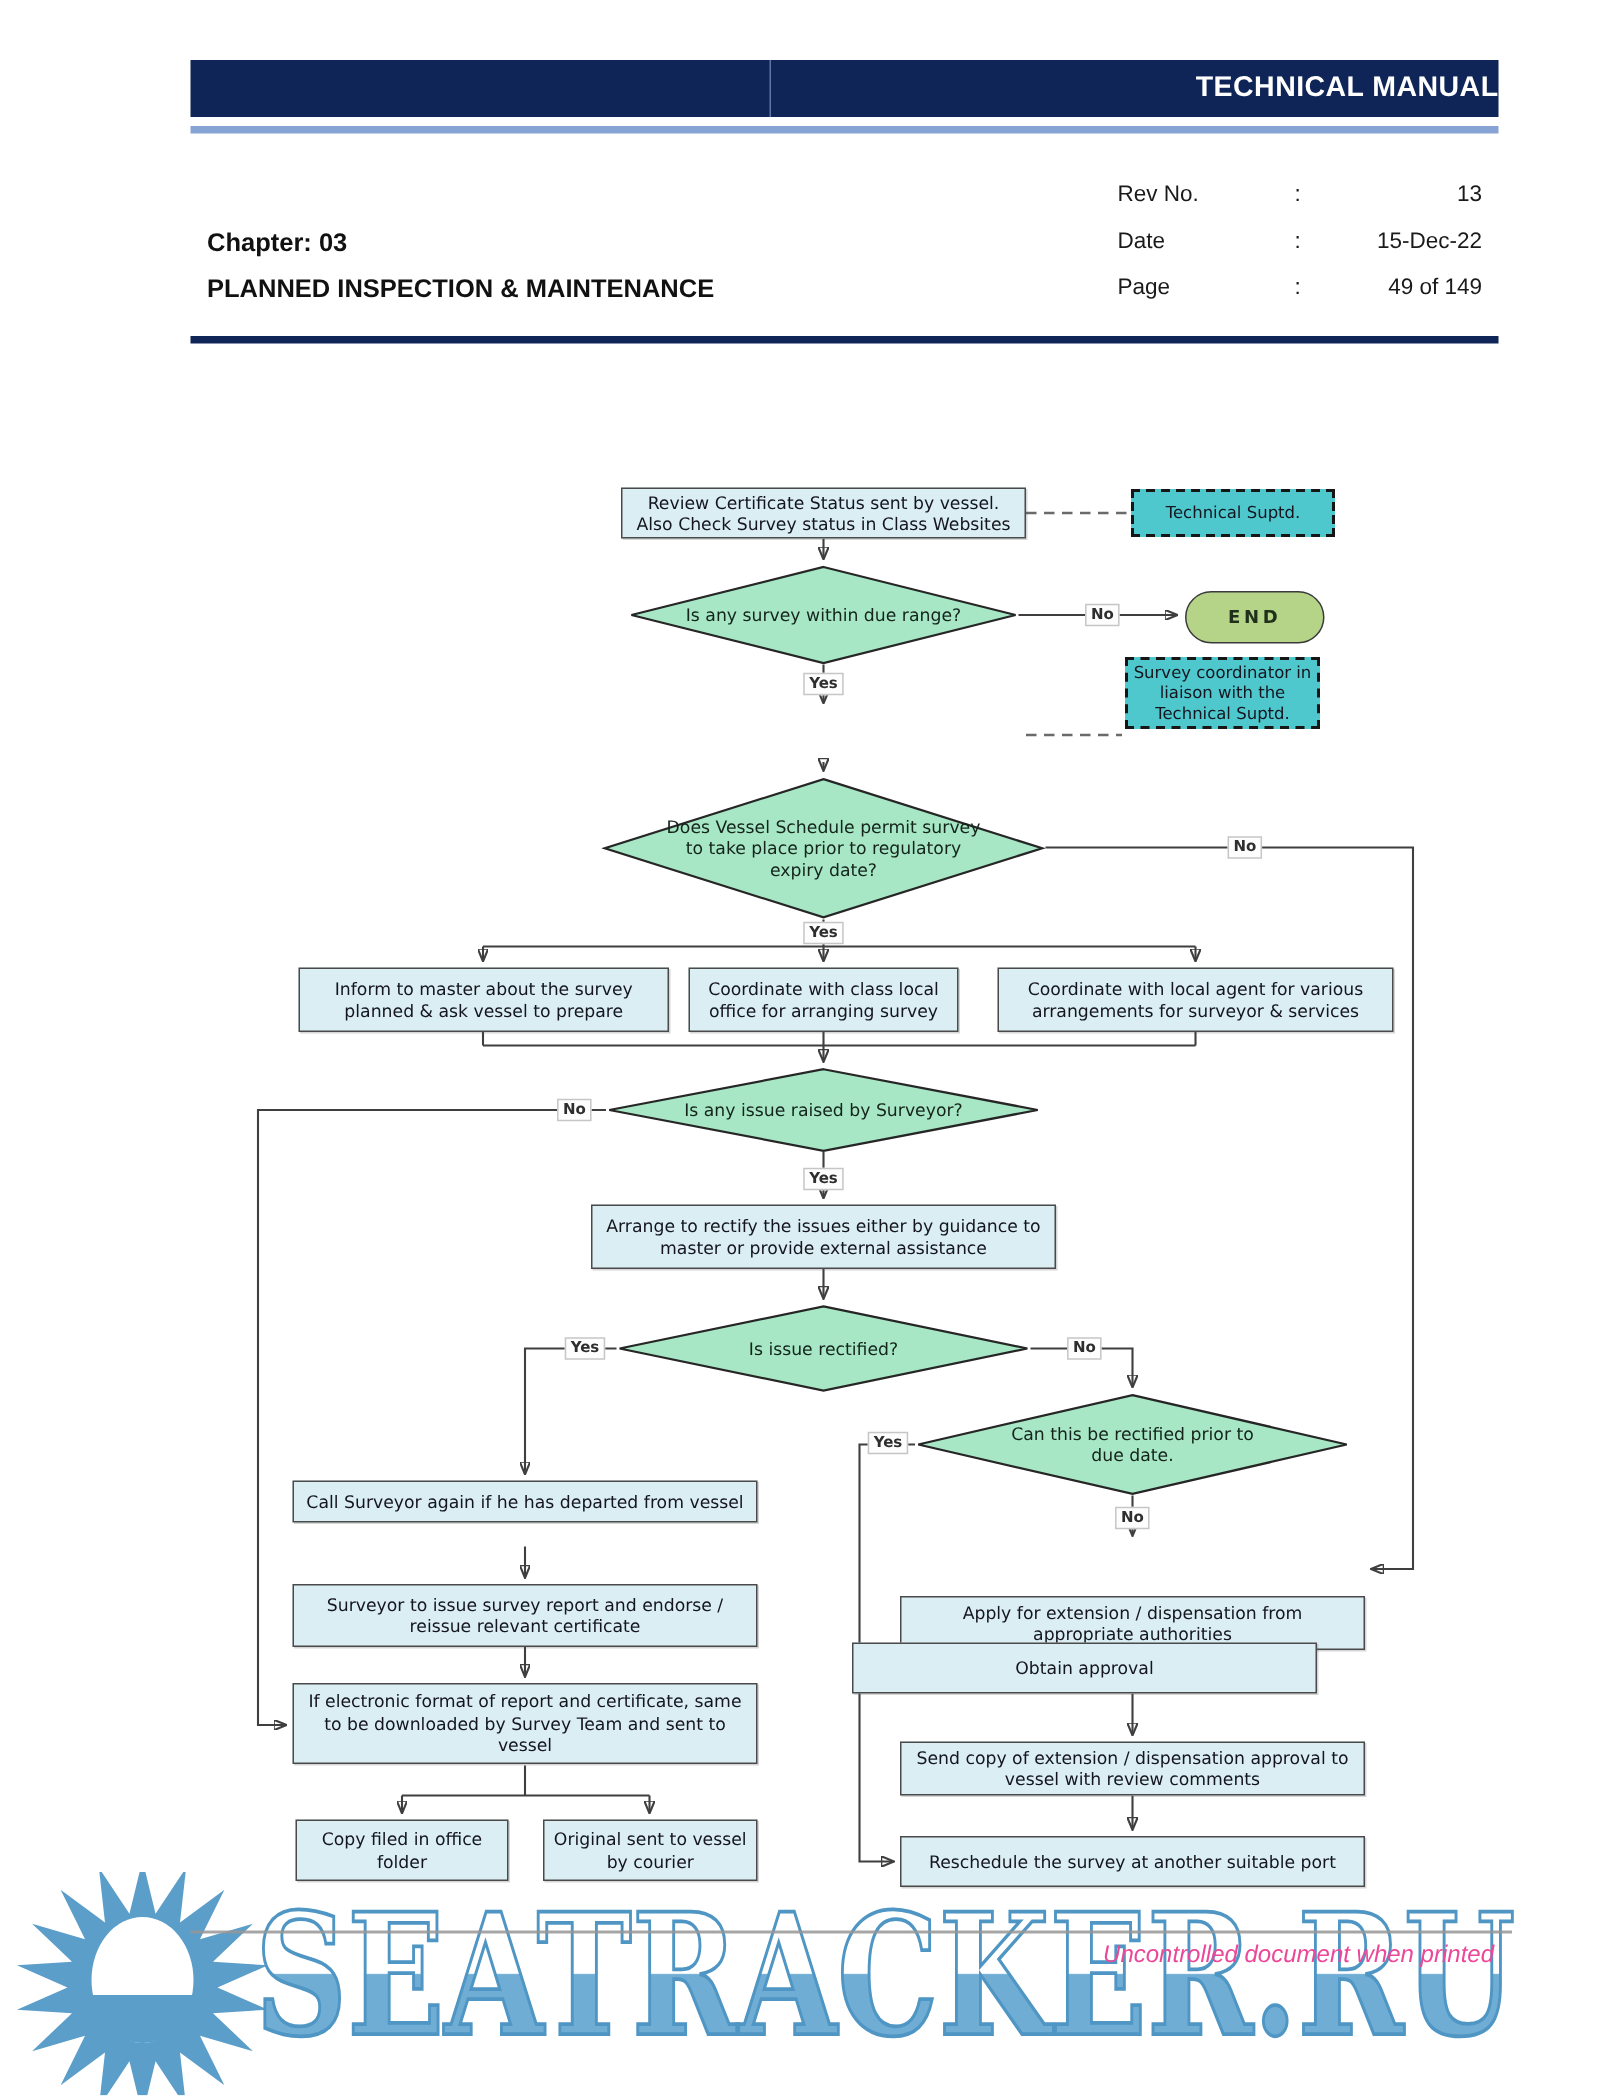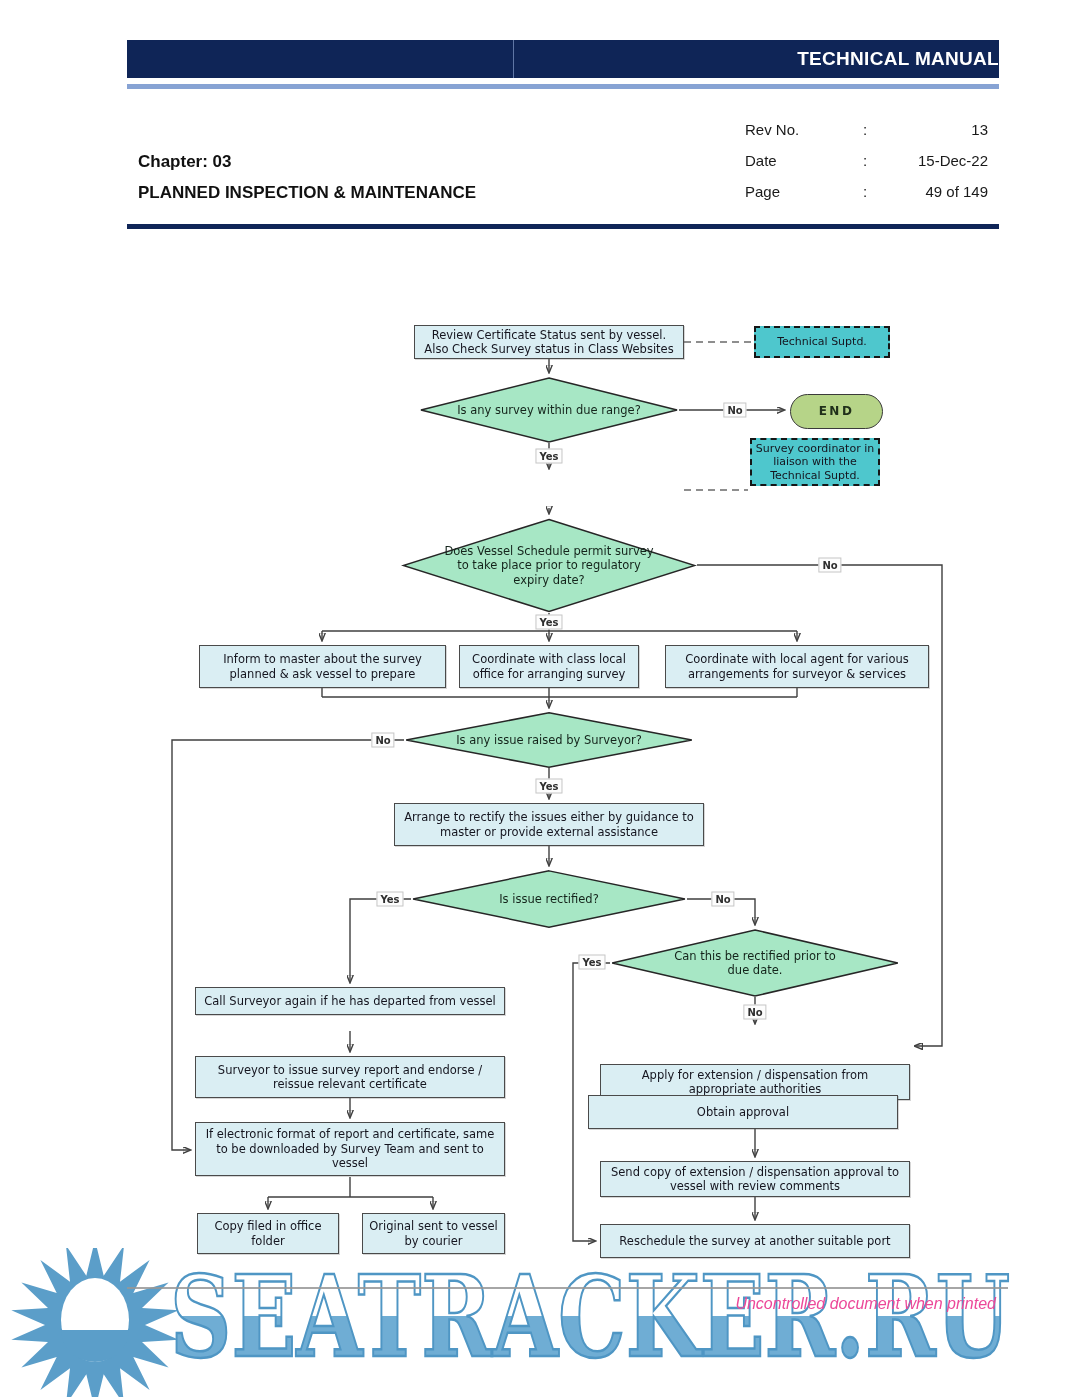--- a/index.html
+++ b/index.html
@@ -199,21 +199,21 @@
   <div class="node rect" style="left:197px;top:1213px;width:142px;height:41px;">
     <span>Copy filed in office folder</span>
   </div>
   <div class="node rect" style="left:362px;top:1213px;width:143px;height:41px;">
     <span>Original sent to vessel by courier</span>
   </div>
 
   <div class="node rect" style="left:600px;top:1064px;width:310px;height:36px;">
     <span>Apply for extension / dispensation from appropriate authorities</span>
   </div>
-  <div class="node rect" style="left:588px;top:1095px;width:310px;height:34px;">
+  <div class="node rect" style="left:568px;top:1095px;width:310px;height:34px;">
     <span>Obtain approval</span>
   </div>
   <div class="node rect" style="left:600px;top:1161px;width:310px;height:36px;">
     <span>Send copy of extension / dispensation approval to vessel with review comments</span>
   </div>
   <div class="node rect" style="left:600px;top:1224px;width:310px;height:34px;">
     <span>Reschedule the survey at another suitable port</span>
   </div>
 
   <div class="elabel" style="left:735px;top:410px;">No</div>

